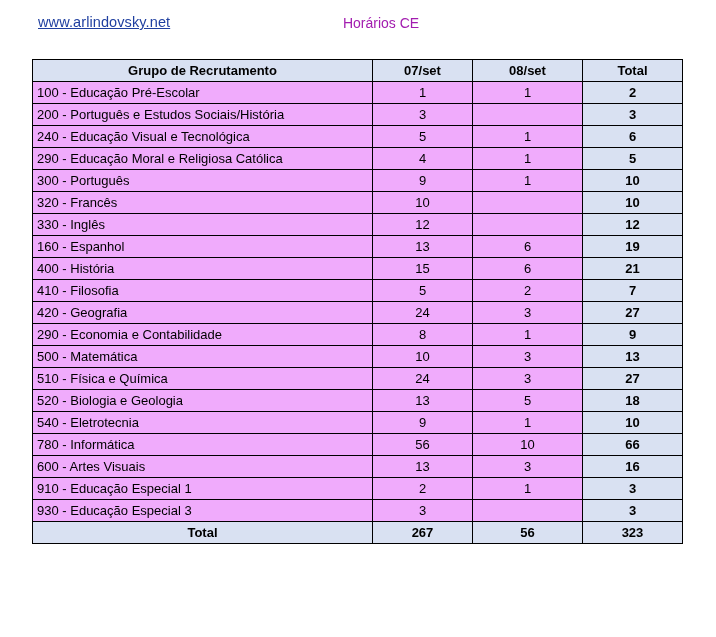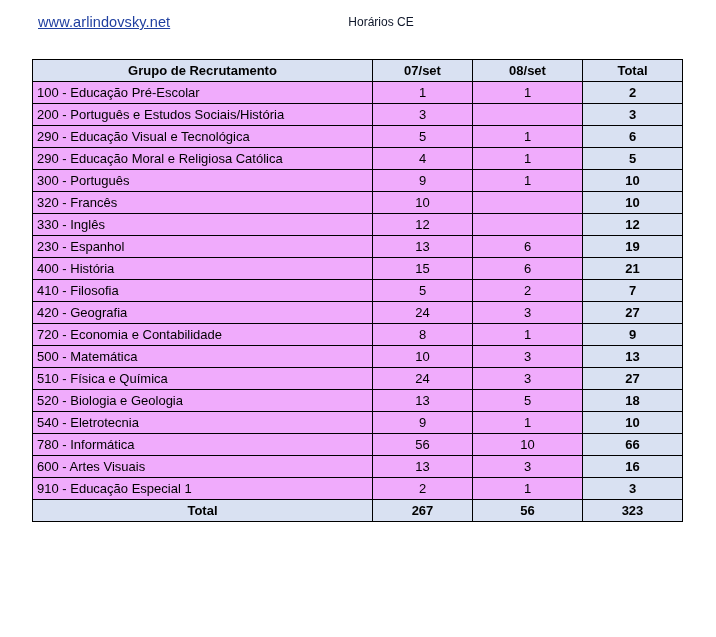--- a/index.html
+++ b/index.html
@@ -36,22 +36,22 @@
     font-size: 14.5px;
     letter-spacing: 0.1px;
     cursor: pointer;
   }
   .doc-title {
     position: absolute;
     left: 0;
     top: 1px;
     width: 716px;
     text-align: center;
-    font-size: 12px;
-    color: #0f172a;
+    font-size: 14px;
+    color: #a21caf;
     padding-left: 46px;
     box-sizing: border-box;
   }
   table.grid {
     position: absolute;
     left: 32px;
     top: 59px;
     border-collapse: collapse;
     table-layout: fixed;
     width: 650px;
@@ -130,21 +130,21 @@
         <td class="num">1</td>
         <td class="total">2</td>
       </tr>
       <tr>
         <td class="label">200 - Português e Estudos Sociais/História</td>
         <td class="num">3</td>
         <td class="num"></td>
         <td class="total">3</td>
       </tr>
       <tr>
-        <td class="label">290 - Educação Visual e Tecnológica</td>
+        <td class="label">240 - Educação Visual e Tecnológica</td>
         <td class="num">5</td>
         <td class="num">1</td>
         <td class="total">6</td>
       </tr>
       <tr>
         <td class="label">290 - Educação Moral e Religiosa Católica</td>
         <td class="num">4</td>
         <td class="num">1</td>
         <td class="total">5</td>
       </tr>
@@ -160,21 +160,21 @@
         <td class="num"></td>
         <td class="total">10</td>
       </tr>
       <tr>
         <td class="label">330 - Inglês</td>
         <td class="num">12</td>
         <td class="num"></td>
         <td class="total">12</td>
       </tr>
       <tr>
-        <td class="label">230 - Espanhol</td>
+        <td class="label">160 - Espanhol</td>
         <td class="num">13</td>
         <td class="num">6</td>
         <td class="total">19</td>
       </tr>
       <tr>
         <td class="label">400 - História</td>
         <td class="num">15</td>
         <td class="num">6</td>
         <td class="total">21</td>
       </tr>
@@ -184,21 +184,21 @@
         <td class="num">2</td>
         <td class="total">7</td>
       </tr>
       <tr>
         <td class="label">420 - Geografia</td>
         <td class="num">24</td>
         <td class="num">3</td>
         <td class="total">27</td>
       </tr>
       <tr>
-        <td class="label">720 - Economia e Contabilidade</td>
+        <td class="label">290 - Economia e Contabilidade</td>
         <td class="num">8</td>
         <td class="num">1</td>
         <td class="total">9</td>
       </tr>
       <tr>
         <td class="label">500 - Matemática</td>
         <td class="num">10</td>
         <td class="num">3</td>
         <td class="total">13</td>
       </tr>
@@ -229,20 +229,26 @@
       <tr>
         <td class="label">600 - Artes Visuais</td>
         <td class="num">13</td>
         <td class="num">3</td>
         <td class="total">16</td>
       </tr>
       <tr>
         <td class="label">910 - Educação Especial 1</td>
         <td class="num">2</td>
         <td class="num">1</td>
+        <td class="total">3</td>
+      </tr>
+      <tr>
+        <td class="label">930 - Educação Especial 3</td>
+        <td class="num">3</td>
+        <td class="num"></td>
         <td class="total">3</td>
       </tr>
       <tr class="grand">
         <td class="label">Total</td>
         <td>267</td>
         <td>56</td>
         <td>323</td>
       </tr>
     </tbody>
   </table>

